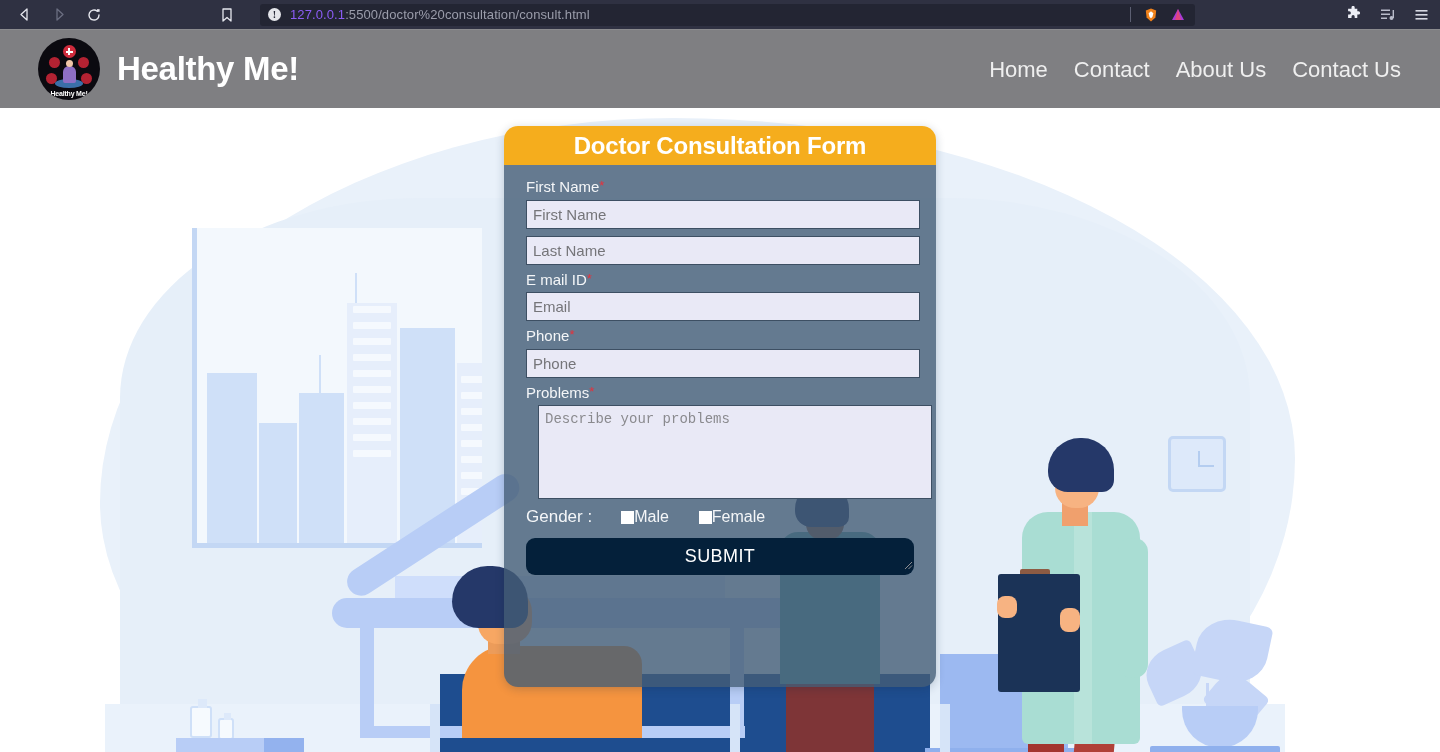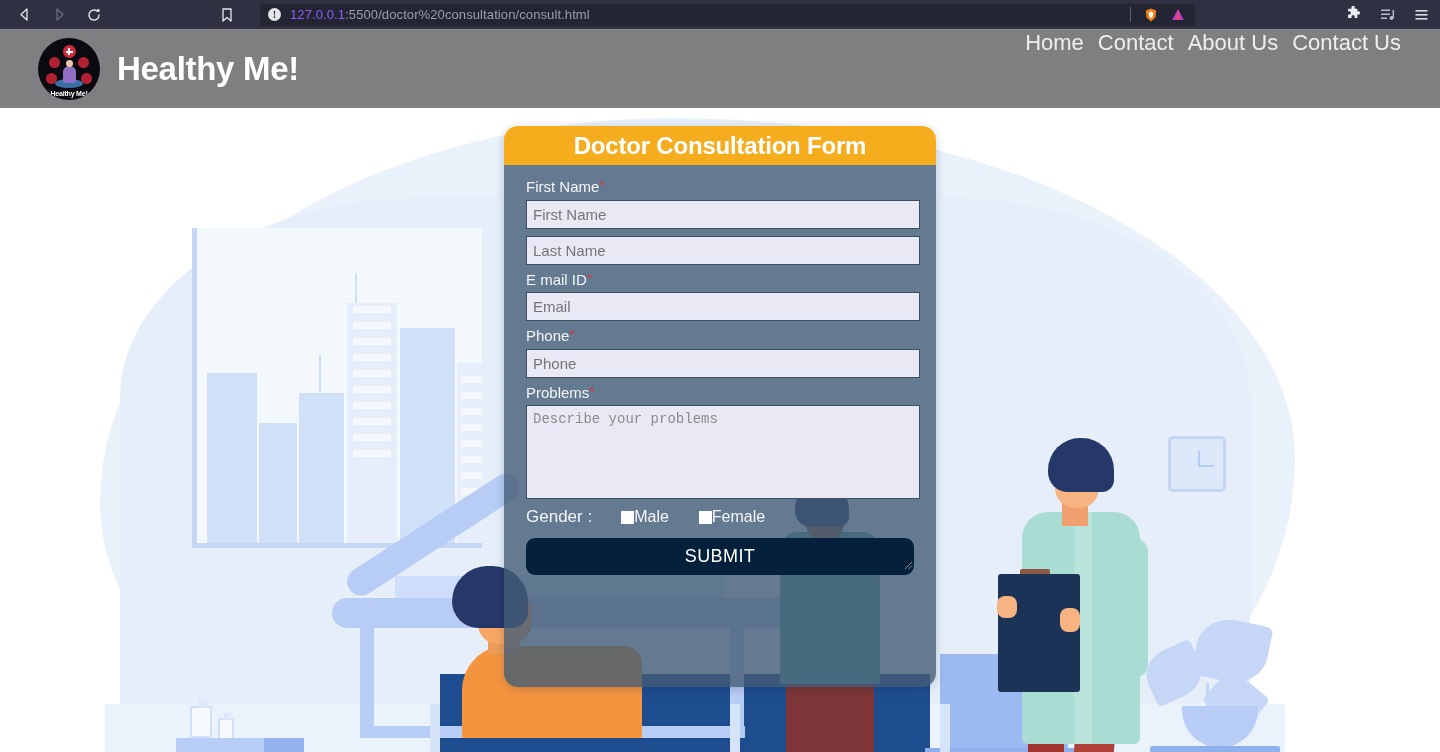--- a/index.html
+++ b/index.html
@@ -96,21 +96,21 @@
   }
   .brand-name {
     margin-left: 17px;
     color: #ffffff;
     font-size: 33px;
     font-weight: bold;
     letter-spacing: -0.3px;
   }
   .site-nav {
     position: absolute; right: 34px; top: 0; height: 79px;
-    display: flex; align-items: flex-start; gap: 4px; margin-left: 6px;
+    display: flex; align-items: center; gap: 16px; margin-left: 6px;
   }
   .nav-link {
     color: #efefef;
     font-size: 22px;
     text-decoration: none;
     padding: 0 5px;
     white-space: nowrap;
   }
 
   
@@ -283,21 +283,21 @@
   .f-input::placeholder { color: #757579; opacity: 1; }
   .f-textarea {
     display: block;
     width: 394px; height: 94px;
     background: #e9e9f6;
     border: 1px solid #3d4f63;
     color: #7f1d1d;
     font-size: 14px;
     font-family: "Liberation Mono", monospace;
     padding: 5px 6px;
-    outline: none; resize: none;
+    outline: none; resize: none; margin-left: 12px;
   }
   .f-textarea::placeholder { color: #8a8a8e; opacity: 1; }
   .resize-grip {
     position: absolute; right: 23px; top: 433px;
     width: 11px; height: 11px; pointer-events: none;
   }
   .gender-row {
     display: flex; align-items: center;
     margin-top: 8px; margin-bottom: 11px;
     color: #f4f6f8; font-size: 17px;

